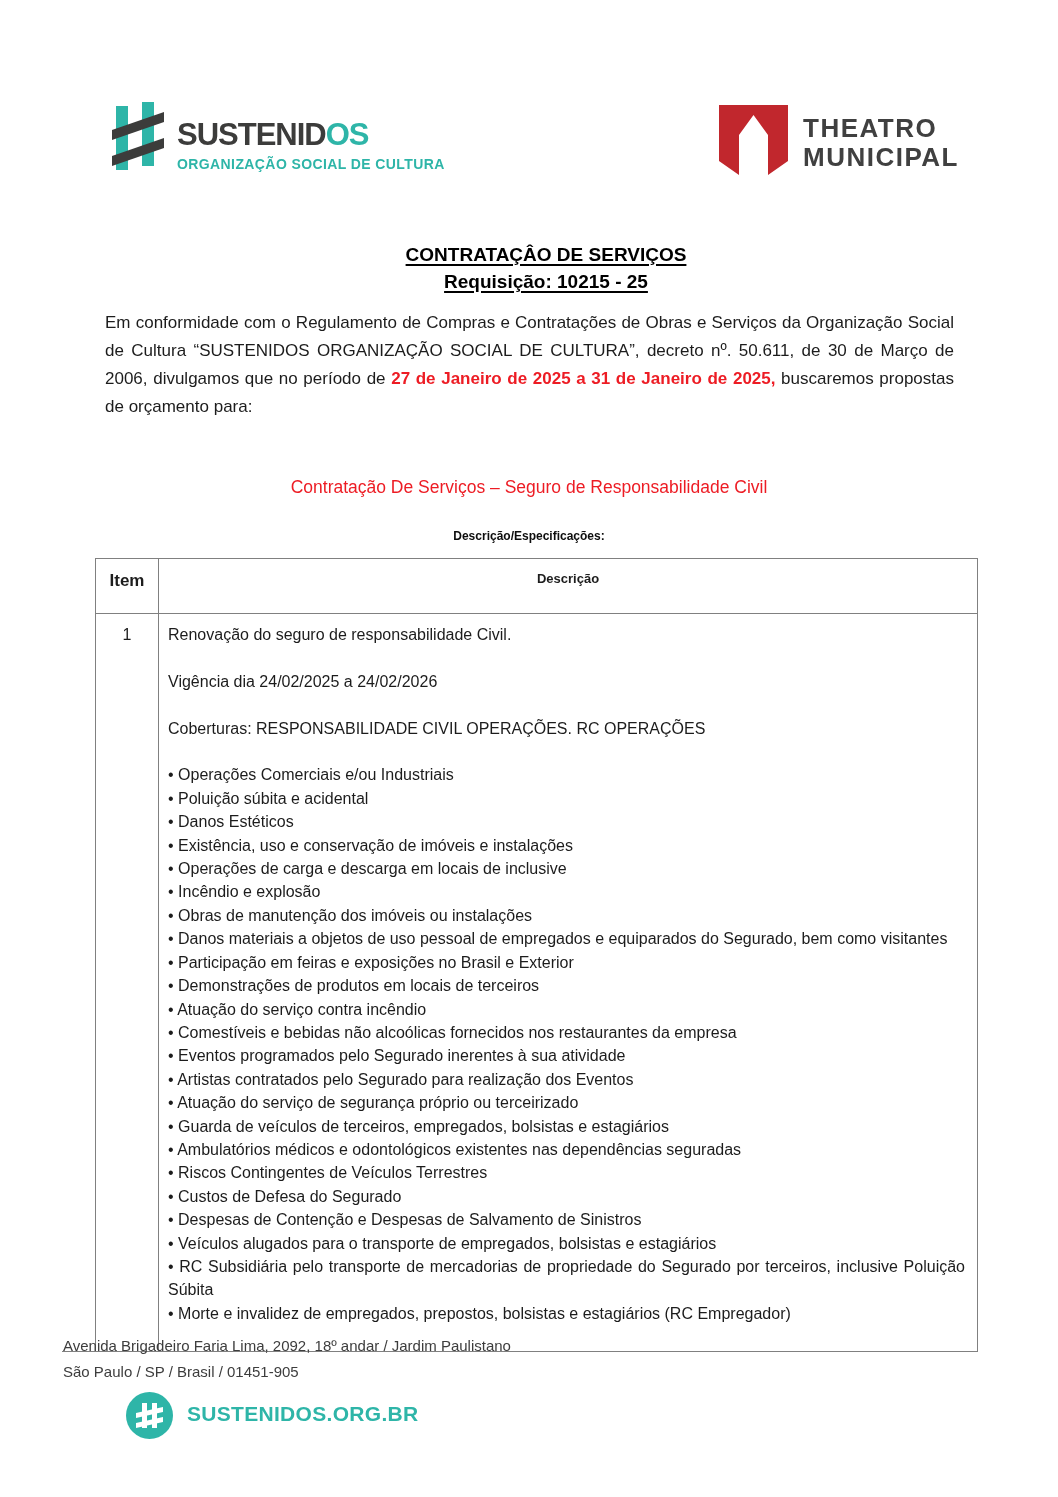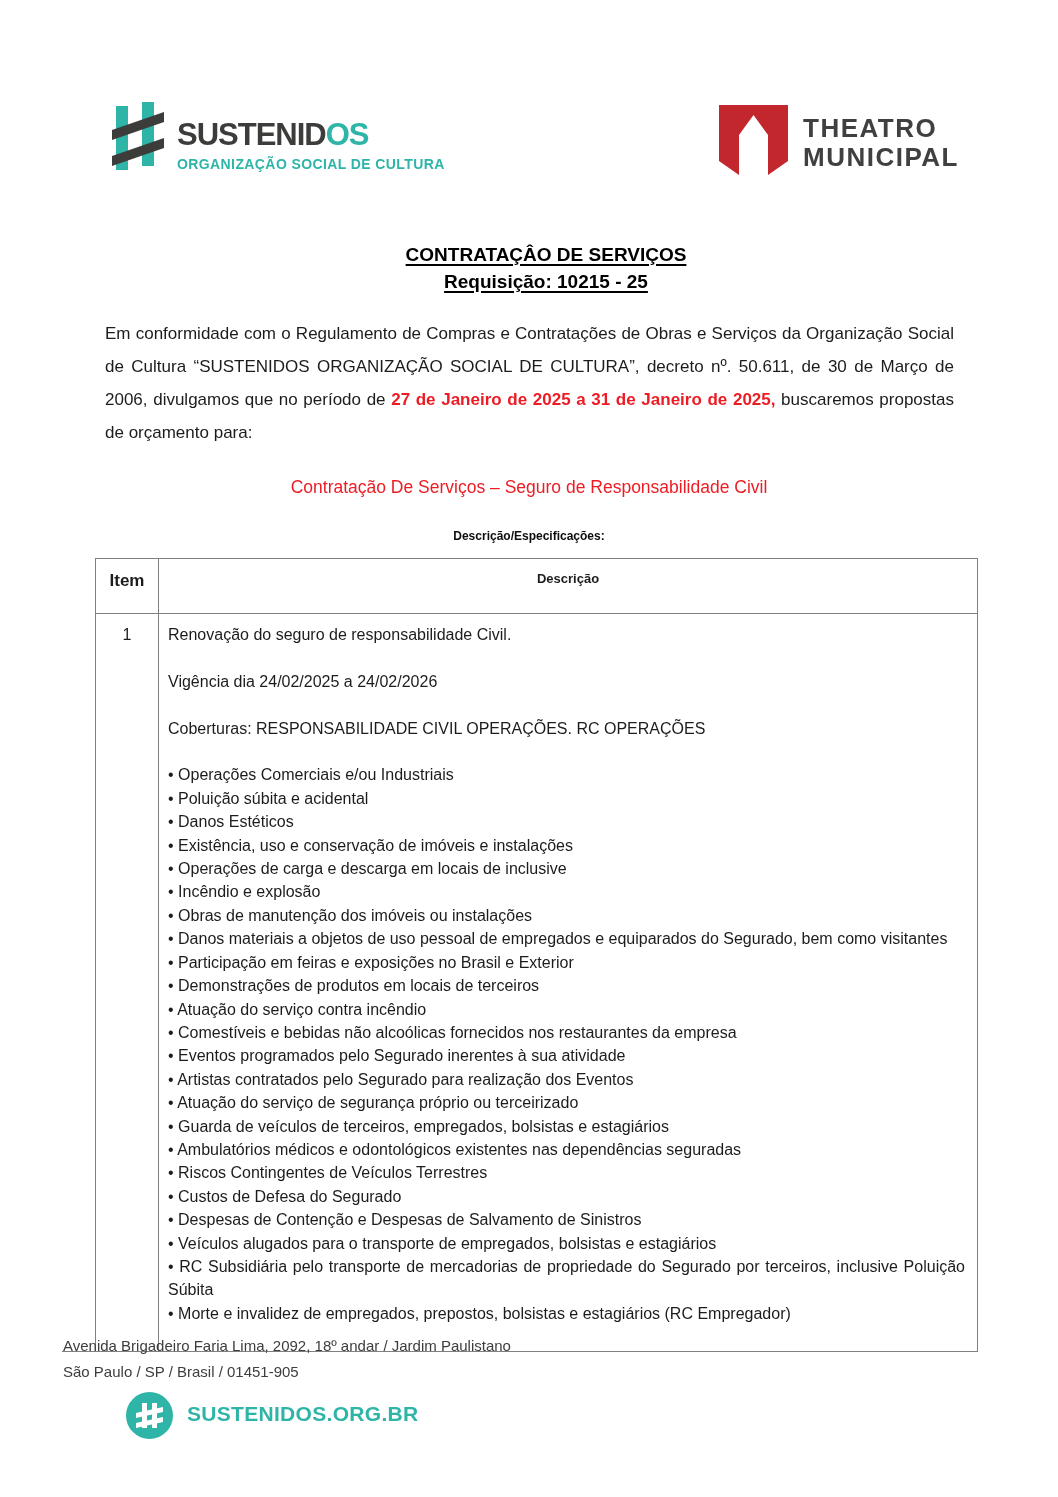--- a/index.html
+++ b/index.html
@@ -21,21 +21,21 @@
   .logo-theatro { position:absolute; left:719px; top:105px; display:flex; gap:15px; }
   .theatro-words { margin-top:9px; font-size:26px; font-weight:bold; letter-spacing:1.5px; color:#404040; line-height:29px; white-space:nowrap; }
 
   
   .doc-title { position:absolute; left:0; top:241px; width:100%; text-align:center;
     font-size:19px; font-weight:bold; line-height:27px; color:#000; }
   .doc-title div { text-decoration:underline; text-decoration-thickness:2px; text-underline-offset:3px;margin-left:34px; }
 
   
   .intro { position:absolute; left:105px; top:309px; width:849px;
-    font-size:17px; line-height:33px; text-align:justify; color:#1c1c1c;margin-top:8px; }
+    font-size:17px; line-height:28px; text-align:justify; color:#1c1c1c; }
   .intro .red { color:#ed1c24; font-weight:bold; }
 
   
   .service-heading { position:absolute; left:0; top:477px; width:100%; text-align:center;
     font-size:17.5px; font-weight:normal; color:#ed1c24; }
   .spec-heading { position:absolute; left:0; top:529px; width:100%; text-align:center;
     font-size:12px; font-weight:bold; color:#0d0d0d; }
 
   
   .spec-table { position:absolute; left:95px; top:558px; width:883px; height:794px;

